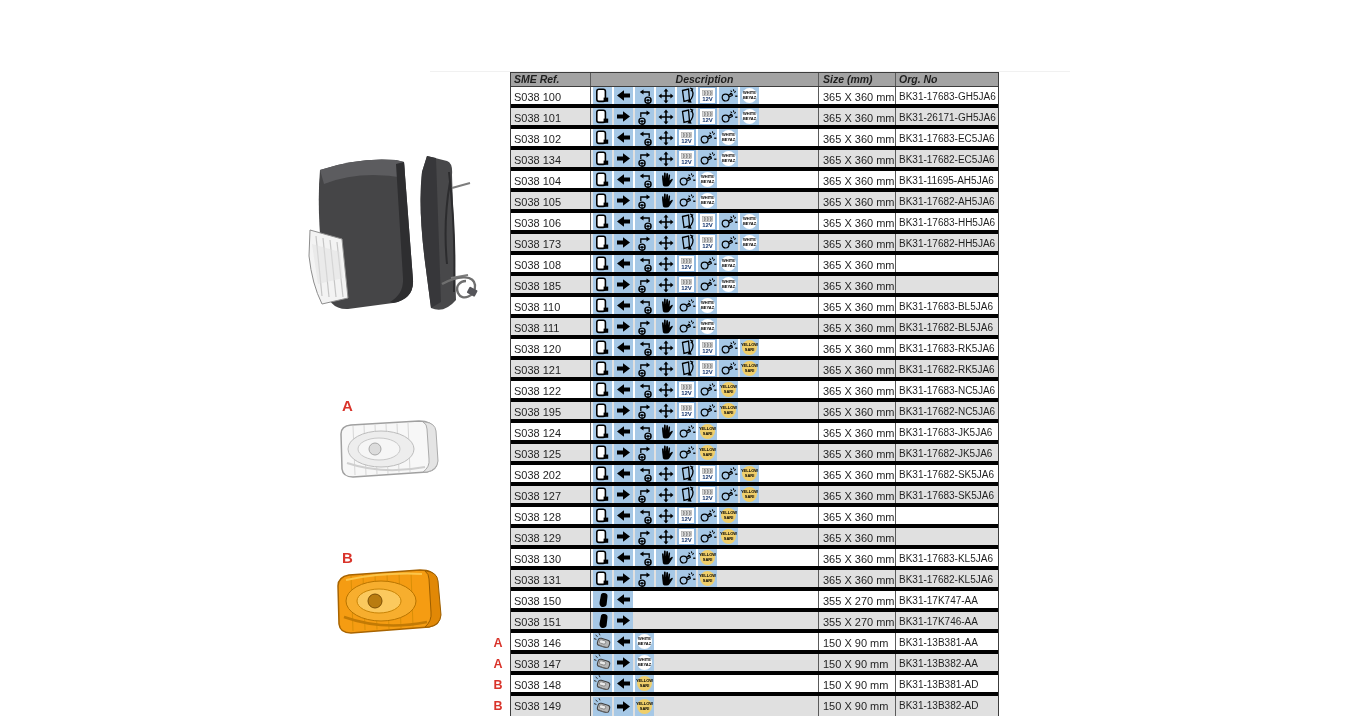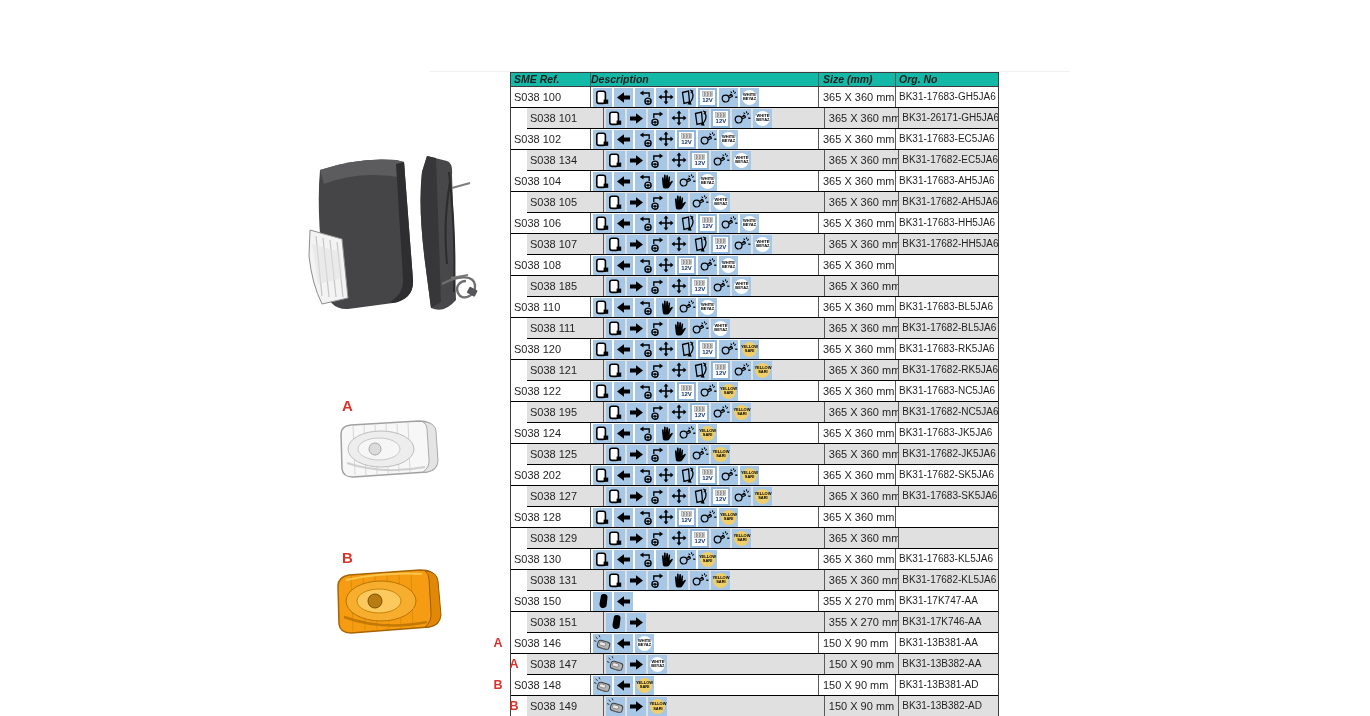--- a/index.html
+++ b/index.html
@@ -6,31 +6,31 @@
   body{width:1370px;height:716px;position:relative;overflow:hidden;
        font-family:"Liberation Sans",sans-serif;color:#1f1f1f;}
   .page-rule{position:absolute;left:430px;top:71px;width:640px;height:1px;background:#f1f1f1;}
 
   
   .fig{position:absolute;}
   .fig-label{position:absolute;color:#d9342b;font-weight:bold;font-size:15px;}
 
   
   .tbl{position:absolute;left:510px;top:72px;width:487px;border:1px solid #3c3c3c;background:#fff;}
-  .thead{display:flex;height:13px;background:#14b8a6;border-bottom:1px solid #3c3c3c;
+  .thead{display:flex;height:13px;background:#a3a3a3;border-bottom:1px solid #3c3c3c;
          font-style:italic;font-weight:bold;font-size:10.5px;line-height:13px;}
   .cell{box-sizing:border-box;border-right:1px solid #5a5a5a;overflow:hidden;white-space:nowrap;}
   .c-ref{width:80px;padding-left:3px;}
   .c-desc{width:228px;}
   .c-size{width:77px;padding-left:4px;}
   .c-org{width:102px;padding-left:3px;border-right:none;}
-  .thead .c-desc{text-align:left;}
-  .row{display:flex;height:21px;box-sizing:border-box;border-bottom:1px solid #000000;
+  .thead .c-desc{text-align:center;}
+  .row{display:flex;height:21px;box-sizing:border-box;border-bottom:4px solid #000000;
        position:relative;background:#fff;font-size:11px;}
-  .row.alt{background:#e0e0e0;margin-left:16px;}
+  .row.alt{background:#e0e0e0;}
   .row:last-child{border-bottom:none;}
   .row .cell{line-height:20px;}
   .row .c-desc{display:flex;align-items:center;padding-left:2px;gap:2px;}
   .row .c-org{font-size:10px;}
   .marker{position:absolute;left:-22px;top:0;width:18px;text-align:center;line-height:21px;
           font-weight:bold;font-size:12.5px;color:#d9342b;}
 
   
   .ic{width:19px;height:19px;flex:0 0 auto;display:flex;align-items:center;justify-content:center;
       background:#a6c8e6;}
@@ -375,21 +375,21 @@
             </svg>
           </span>
           <span class="ic">
             <span class="chip w">
               <span>WHITE</span>
               <span>BEYAZ</span>
             </span>
           </span>
         </div>
     <div class="cell c-size">365 X 360 mm</div>
-    <div class="cell c-org">BK31-17683-AH5JA6</div>
+    <div class="cell c-org">BK31-11695-AH5JA6</div>
   </div>
       <div class="row alt">
     <span class="marker"></span>
     <div class="cell c-ref">S038 105</div>
     <div class="cell c-desc">
           <span class="ic">
             <svg width="15" height="15" viewBox="0 0 15 15">
               <rect x="1.8" y="1.2" width="8.6" height="12.2" rx="2.2" fill="#fff" stroke="#000" stroke-width="1.6"></rect>
               <rect x="8.6" y="9.6" width="4.6" height="4.2" fill="#000"></rect>
             </svg>
@@ -490,21 +490,21 @@
               <span>WHITE</span>
               <span>BEYAZ</span>
             </span>
           </span>
         </div>
     <div class="cell c-size">365 X 360 mm</div>
     <div class="cell c-org">BK31-17683-HH5JA6</div>
   </div>
       <div class="row alt">
     <span class="marker"></span>
-    <div class="cell c-ref">S038 107</div>
+    <div class="cell c-ref">S038 173</div>
     <div class="cell c-desc">
           <span class="ic">
             <svg width="15" height="15" viewBox="0 0 15 15">
               <rect x="1.8" y="1.2" width="8.6" height="12.2" rx="2.2" fill="#fff" stroke="#000" stroke-width="1.6"></rect>
               <rect x="8.6" y="9.6" width="4.6" height="4.2" fill="#000"></rect>
             </svg>
           </span>
           <span class="ic">
             <svg width="15" height="15" viewBox="0 0 15 15">
               <path d="M14 7.5 L7 2.3 L7 5.4 L1 5.4 L1 9.6 L7 9.6 L7 12.7 Z" fill="#000"></path>

